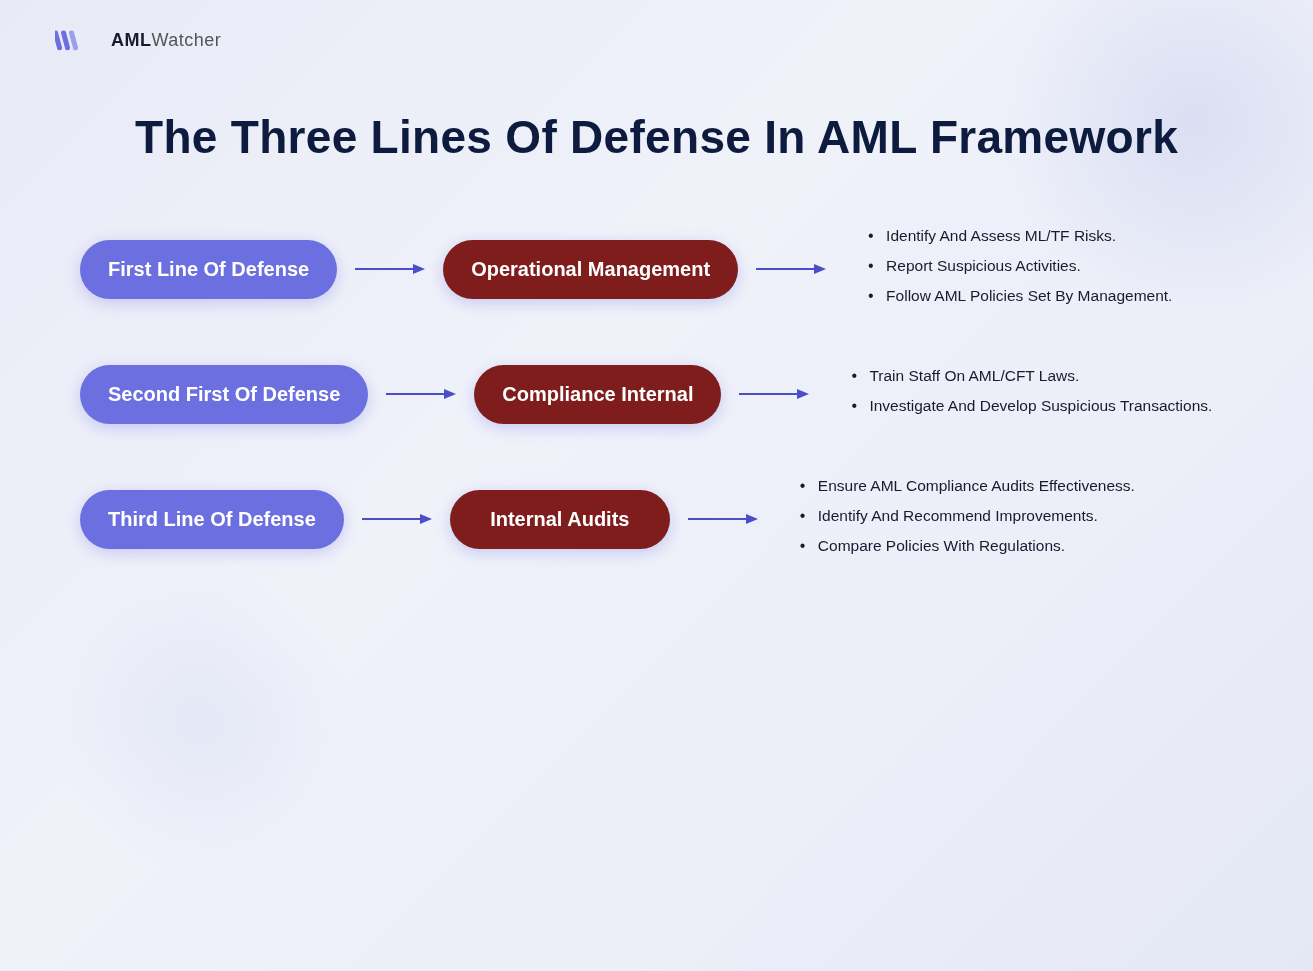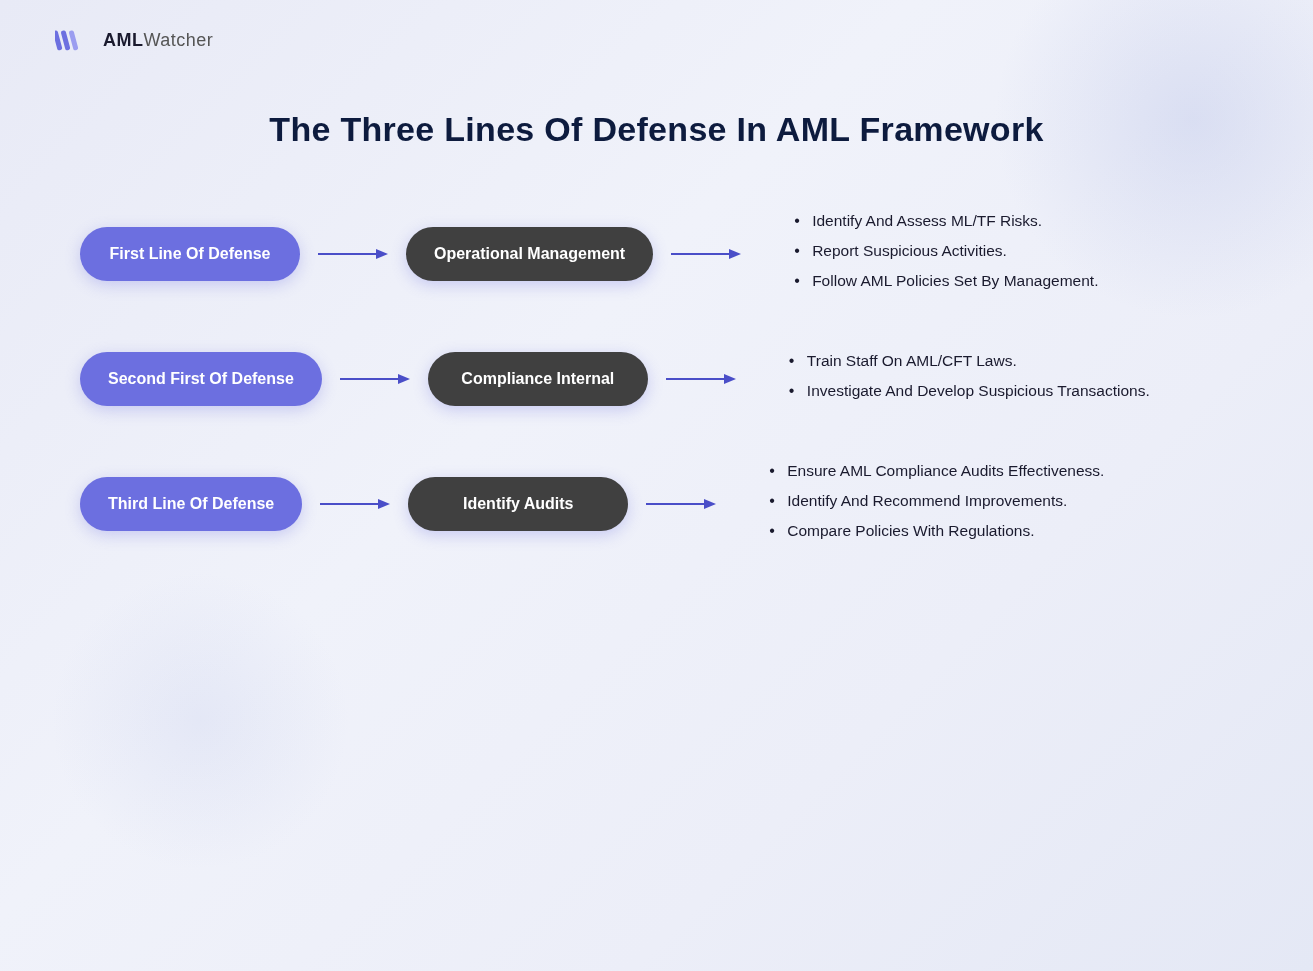--- a/index.html
+++ b/index.html
@@ -35,21 +35,21 @@
       background: radial-gradient(circle, rgba(180,190,230,0.2) 0%, transparent 70%);
       border-radius: 50%;
     }
 
     .logo-area {
       position: absolute;
       top: 28px;
       left: 55px;
       display: flex;
       align-items: center;
-      gap: 16px;
+      gap: 24px;
     }
 
     .logo-icon {
       width: 32px;
       height: 24px;
     }
 
     .logo-text {
       font-size: 18px;
       font-weight: 700;
@@ -67,21 +67,21 @@
       top: 110px;
       left: 0;
       right: 0;
       display: flex;
       flex-direction: column;
       align-items: center;
       padding: 0 40px;
     }
 
     .page-title {
-      font-size: 34px;
+      font-size: 46px;
       font-weight: 800;
       color: #0d1b3e;
       text-align: center;
       margin-bottom: 60px;
       letter-spacing: 0.3px;
     }
 
     .rows-container {
       display: flex;
       flex-direction: column;
@@ -96,46 +96,46 @@
       justify-content: flex-start;
       padding-left: 40px;
     }
 
     .pill-box {
       background: #6c6fe0;
       border-radius: 50px;
       padding: 18px 28px;
       color: white;
       font-weight: 700;
-      font-size: 16px;
+      font-size: 20px;
       min-width: 220px;
       text-align: center;
       white-space: nowrap;
       box-shadow: 0 4px 15px rgba(108,111,224,0.3);
     }
 
     .pill-box.lighter {
-      background: #404040;
+      background: #7f1d1d;
     }
 
     .arrow {
       display: flex;
       align-items: center;
       margin: 0 18px;
       color: #4a4ec8;
       flex-shrink: 0;
     }
 
     .arrow svg {
       width: 70px;
       height: 20px;
     }
 
     .bullet-list-container {
-      margin-left: 35px;
+      margin-left: 24px;
       flex: 1;
     }
 
     .bullet-list {
       list-style: none;
       padding: 0;
     }
 
     .bullet-list li {
       font-size: 15.5px;
@@ -221,21 +221,21 @@
     </div>
 
     <div class="defense-row">
       <div class="pill-box">Third Line Of Defense</div>
       <div class="arrow">
         <svg viewBox="0 0 70 20">
             <line x1="0" y1="10" x2="58" y2="10" stroke="#4a4ec8" stroke-width="2"></line>
             <polygon points="58,5 70,10 58,15" fill="#4a4ec8"></polygon>
           </svg>
       </div>
-      <div class="pill-box lighter">Identify Audits</div>
+      <div class="pill-box lighter">Internal Audits</div>
       <div class="arrow">
         <svg viewBox="0 0 70 20">
             <line x1="0" y1="10" x2="58" y2="10" stroke="#4a4ec8" stroke-width="2"></line>
             <polygon points="58,5 70,10 58,15" fill="#4a4ec8"></polygon>
           </svg>
       </div>
       <div class="bullet-list-container">
         <ul class="bullet-list">
           <li>Ensure AML Compliance Audits Effectiveness.</li>
           <li>Identify And Recommend Improvements.</li>

